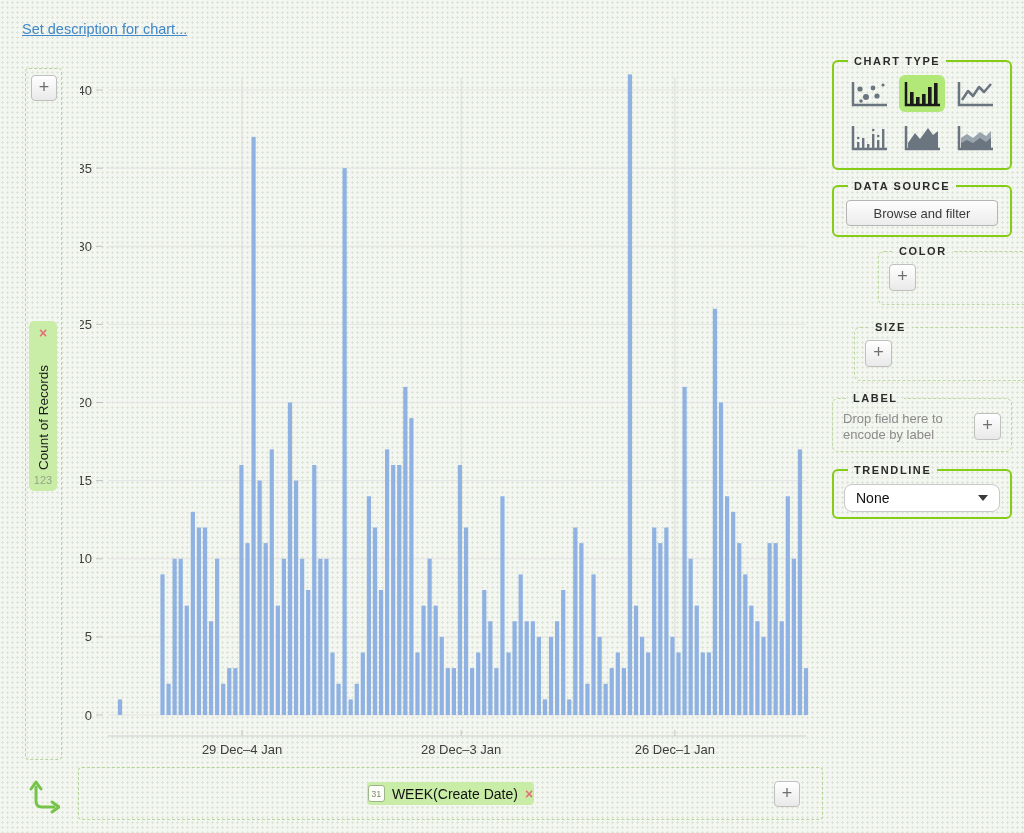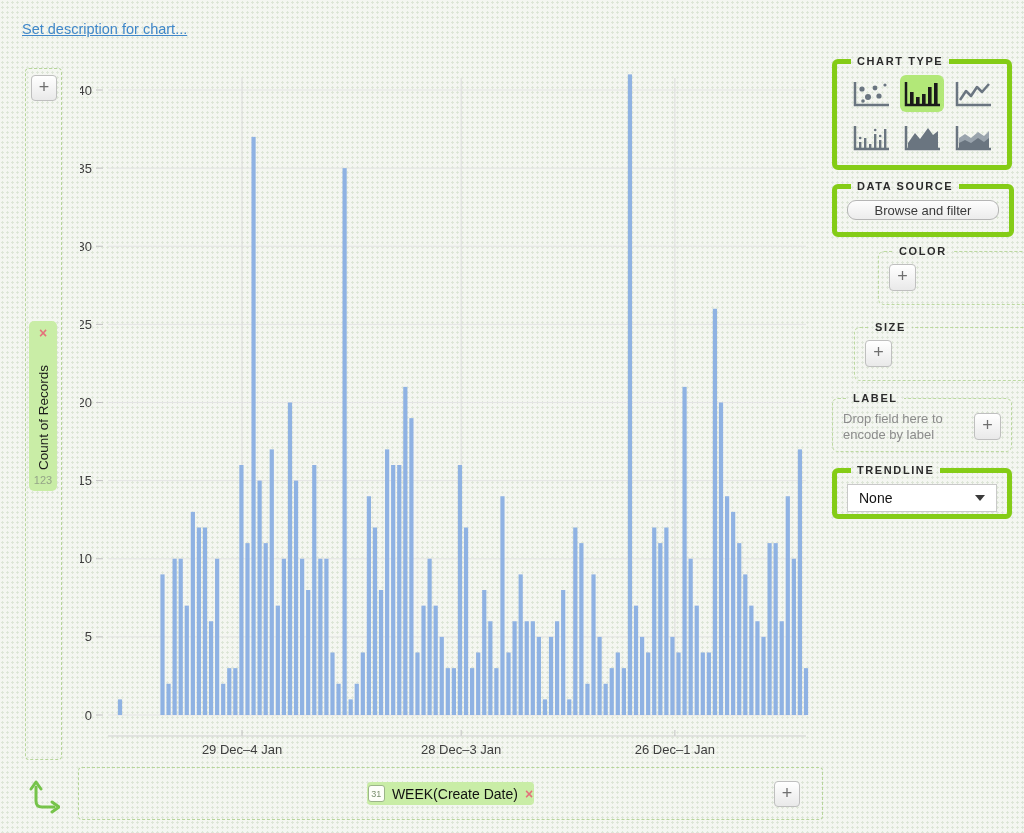--- a/index.html
+++ b/index.html
@@ -64,53 +64,53 @@
   #swap-icon { position:absolute; left:26px; top:778px; cursor:pointer; }
 
   
   #chart-svg { position:absolute; left:80px; top:70px; }
 
   
   fieldset {
     position:absolute; left:832px; width:180px;
     border-radius:6px; padding:6px 10px 8px;
   }
-  fieldset.solid { border:5px solid #84cc16; }
+  fieldset.solid { border:2px solid #84cc16; }
   fieldset.dashed { border:1px dashed #bcd9a0; }
   legend {
     font-size:11px; font-weight:bold; letter-spacing:1.6px;
     color:#2b2b2b; padding:0 6px; margin-left:4px; white-space:nowrap;
   }
   #fs-chart-type { top:55px; height:115px; }
   #fs-data-source { top:180px; height:57px; }
   #fs-color { top:245px; height:60px;margin-left:46px; }
   #fs-size  { top:321px; height:60px;margin-left:22px; }
   #fs-label { top:392px; height:60px; }
   #fs-trendline { top:464px; height:55px; }
 
   .ct-grid { display:grid; grid-template-columns:repeat(3,1fr); gap:7px 8px; padding:2px 2px 0; }
   .ct-cell { height:37px; display:flex; align-items:center; justify-content:center; border-radius:6px; cursor:pointer; }
   .ct-cell.selected { background:#b2e878; }
   .ct-cell svg { display:block; }
 
   .browse-btn {
-    display:block; margin:2px auto 0; width:152px; height:20px;
+    display:block; margin:2px auto 0; width:152px; height:26px;
     background:linear-gradient(#fdfdfd,#ececec);
-    border:1px solid #b5b5b5; border-radius:9px;
+    border:1px solid #b5b5b5; border-radius:4px;
     font-size:13px; color:#3a3a3a; cursor:pointer;
     font-family:"Liberation Sans", sans-serif;
   }
 
   .drop-row { display:flex; align-items:center; gap:8px; padding-top:1px; }
   .drop-text { flex:1; font-size:13px; color:#8c8c8c; line-height:1.22; }
   .drop-row .plus-btn { flex:0 0 auto; width:27px; height:27px; }
 
   .select-box {
     margin-top:2px; height:28px; background:#fff;
-    border:1px solid #c9c9c9; border-radius:0;
+    border:1px solid #c9c9c9; border-radius:8px;
     display:flex; align-items:center; justify-content:space-between;
     padding:0 11px; cursor:pointer;
   }
   .select-box .sel-label { font-size:14px; color:#111; }
   .caret {
     width:0; height:0; border-left:5px solid transparent;
     border-right:5px solid transparent; border-top:6px solid #3a3a3a;
   }
 </style>
 </head>

